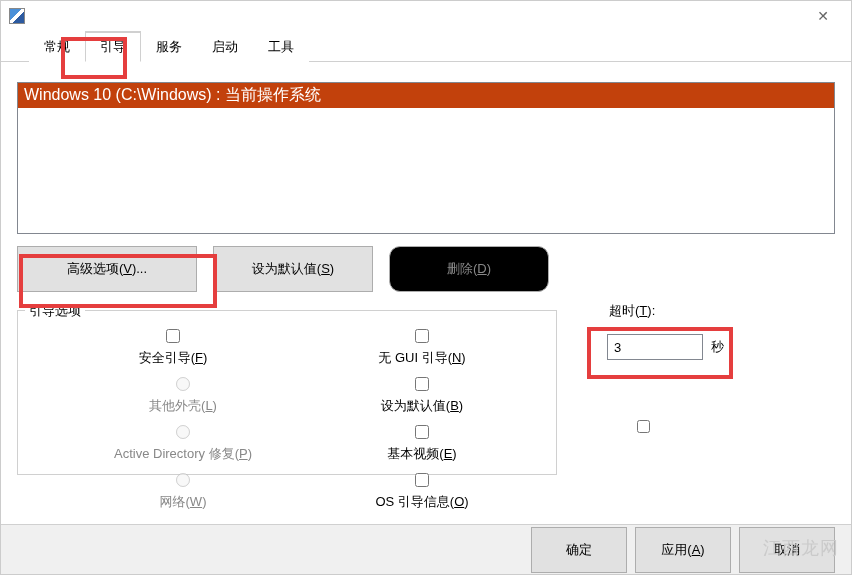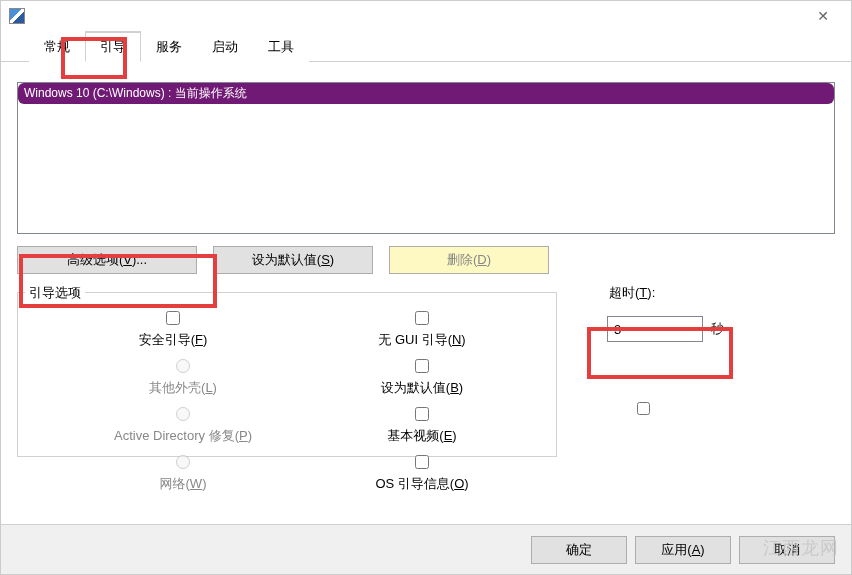--- a/index.html
+++ b/index.html
@@ -58,42 +58,41 @@
     }
     .listbox {
       width: 100%;
       height: 152px;
       border: 1px solid #828790;
       background: #fff;
       overflow: hidden;
     }
     .listbox-item {
       padding: 2px 6px;
-      font-size: 12px;
+      font-size: 16px;
       color: #fff;
-      background: #701a75;
-      border-radius: 6px;
+      background: #c2410c;
     }
     .button-row {
       display: flex;
       gap: 16px;
       margin-top: 12px;
     }
     .btn {
-      height: 28px;
+      height: 46px;
       border: 1px solid #adadad;
       background: #e1e1e1;
       font-size: 13px;
       font-family: inherit;
       cursor: pointer;
       padding: 0 14px;
     }
     .btn.wide { width: 180px; }
     .btn.med { width: 160px; }
-    .btn:disabled { color: #888; background: #fef9c3; cursor: default; border-color: #adadad;}
+    .btn:disabled { color: #888; background: #000000; cursor: default; border-color: #adadad; border-radius: 11px;}
     u { text-decoration: underline; }
     .fieldset {
       margin-top: 18px;
       position: relative;
       height: 170px;
     }
     .legend {
       position: absolute;
       top: -8px; left: 8px;
       background: #fff;

